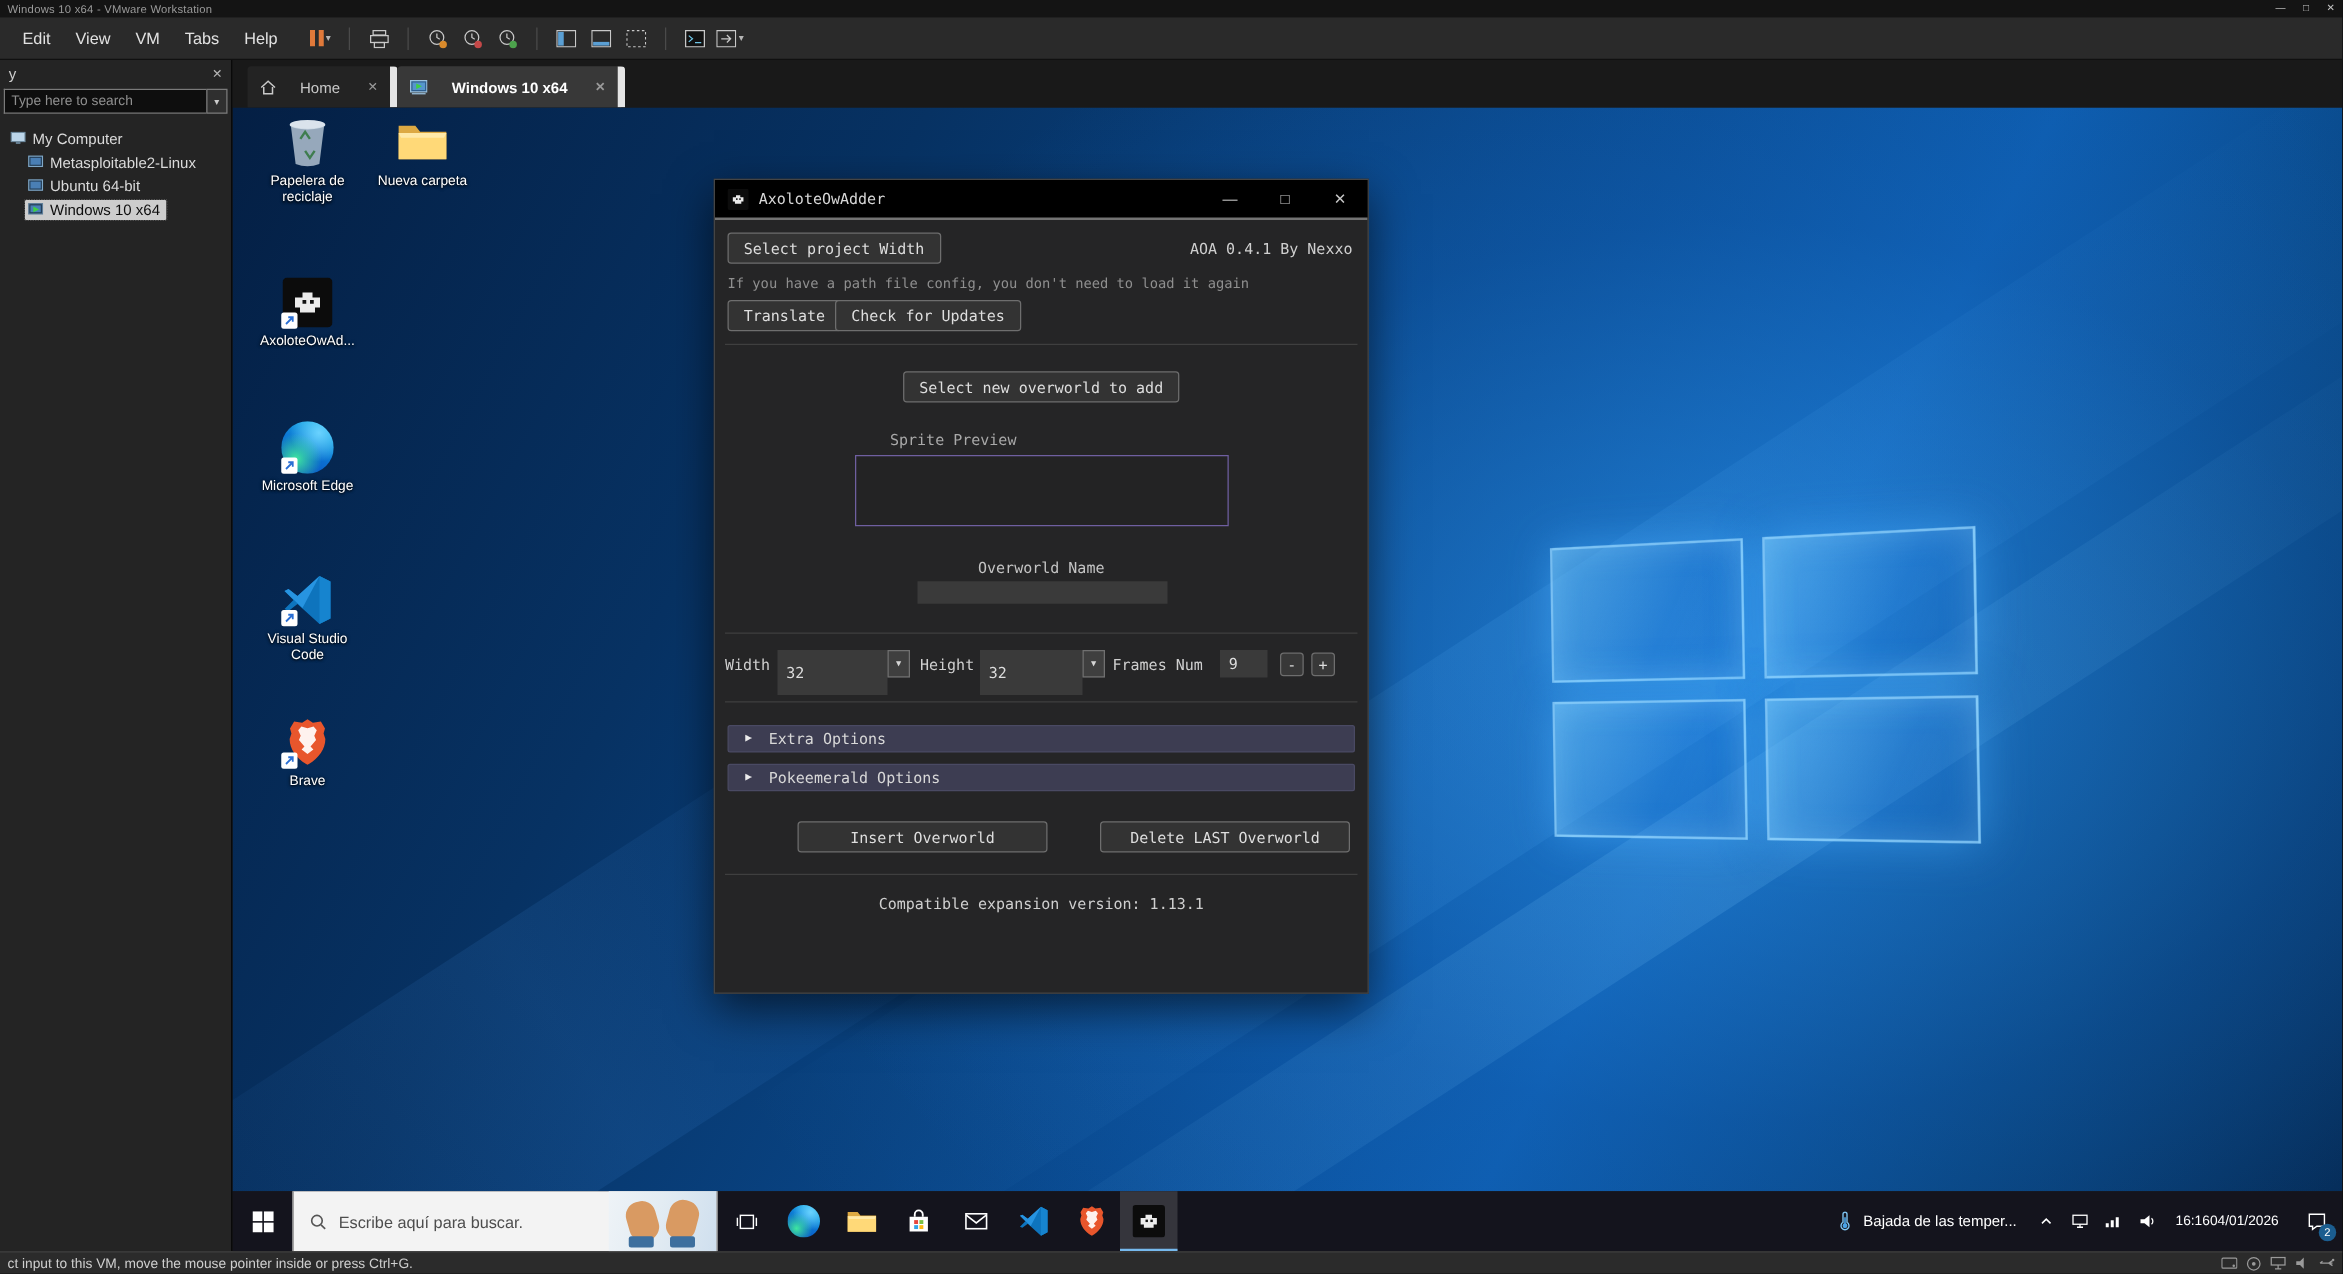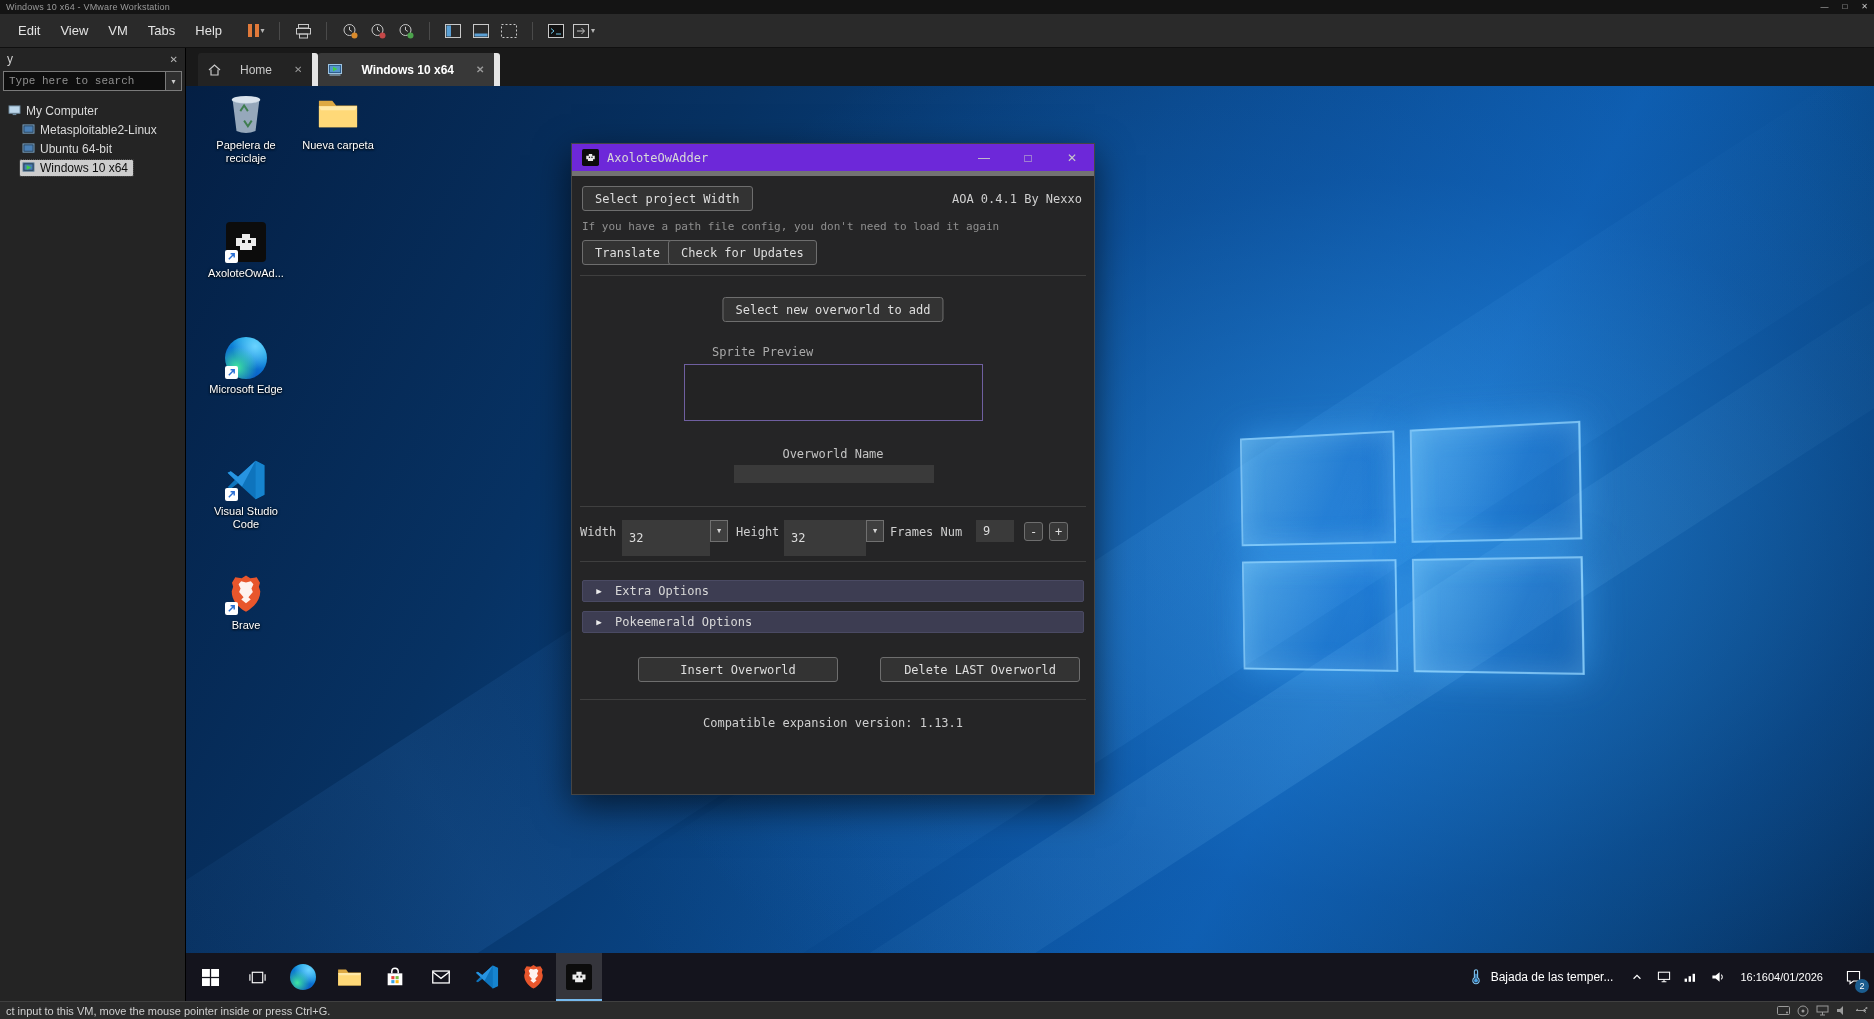--- a/index.html
+++ b/index.html
@@ -21,21 +21,21 @@
   .pause-bars i{display:block;width:4px;height:13px;background:#e0793a}
   .tb-caret{font-size:8px;color:#b5b5b5;margin-left:2px}
 
   .vm-body{flex:1;display:flex;min-height:0}
 
   
   .vm-sidebar{width:186px;flex:0 0 auto;background:#242424;border-right:1px solid #000;display:flex;flex-direction:column}
   .sb-header{height:22px;display:flex;align-items:center;justify-content:space-between;padding:0 7px;font-size:12px;color:#cfcfcf}
   .sb-close{font-size:10px;color:#b5b5b5}
   .sb-search{display:flex;height:20px;margin:1px 3px 5px 3px}
-  .sb-search input{flex:1;min-width:0;background:#0e0e0e;border:1px solid #7a7a7a;border-right:none;color:#c5c5c5;font-size:11px;padding:0 5px;font-family:Liberation Mono, monospace;outline:none}
+  .sb-search input{flex:1;min-width:0;background:#0e0e0e;border:1px solid #7a7a7a;border-right:none;color:#c5c5c5;font-size:11px;padding:0 5px;font-family:Liberation Sans, sans-serif;outline:none}
   .sb-search input::placeholder{color:#8f8f8f}
   .sb-search-caret{width:17px;background:#2f2f2f;border:1px solid #7a7a7a;display:flex;align-items:center;justify-content:center;font-size:8px;color:#ccc}
   .sb-tree{padding:5px 0;font-size:12px;color:#dadada}
   .sb-row{height:19px;display:flex;align-items:center;padding-left:6px}
   .sb-row.child{padding-left:20px}
   .sb-node{display:inline-flex;align-items:center;gap:5px;padding:1px 5px 1px 2px;border-radius:1px}
   .sb-node.selected{background:#cdcdcd;color:#0d0d0d;outline:1px dotted #555}
 
   
   .vm-right{flex:1;display:flex;flex-direction:column;min-width:0}
@@ -63,21 +63,21 @@
   .dicon-img{width:44px;height:44px;display:flex;align-items:center;justify-content:center;position:relative}
   .dicon-label{font-size:11px;color:#fff;text-align:center;line-height:13px;text-shadow:0 1px 2px rgba(0,0,0,.95),0 0 3px rgba(0,0,0,.6)}
   .shortcut{position:absolute;left:1px;bottom:1px;width:13px;height:13px;background:#fff;border-radius:2px;display:flex;align-items:center;justify-content:center}
   .edge-circle{width:42px;height:42px;border-radius:50%;
     background:radial-gradient(circle at 28% 72%,#3ee6a0 0%,rgba(62,230,160,0) 48%),
                radial-gradient(circle at 72% 22%,#6ad2ff 0%,rgba(106,210,255,0) 52%),
                linear-gradient(210deg,#19b2e8 10%,#0b6fd0 55%,#0a4fc0 90%)}
 
   
   .app-window{position:absolute;left:385px;top:57px;width:524px;height:652px;background:#252526;border:1px solid #454545;box-shadow:0 12px 34px rgba(0,0,0,.6);font-family:"DejaVu Sans Mono",monospace;color:#cccccc;z-index:5}
-  .aw-titlebar{height:32px;background:#6d28d9;display:flex;align-items:center;border-bottom:5px solid #737373}
+  .aw-titlebar{height:32px;background:#000000;display:flex;align-items:center;border-bottom:2px solid #737373}
   .aw-title{margin-left:8px;font-size:12px;color:#d8d8d8}
   .aw-controls{margin-left:auto;display:flex;height:100%}
   .aw-ctrl{width:44px;display:flex;align-items:center;justify-content:center;font-size:12px;color:#c9c9c9;font-family:"Liberation Sans",sans-serif}
   .aw-content{position:relative;height:618px}
   .aw-btn{position:absolute;background:#333;border:1px solid #6e6e6e;border-radius:3px;color:#dedede;font-family:"DejaVu Sans Mono",monospace;font-size:12px;padding:0 12px;height:25px;cursor:pointer;white-space:nowrap}
   .aw-sep{position:absolute;left:8px;right:8px;height:1px;background:#3f3f3f}
   .aw-label{position:absolute;font-size:12px;color:#c4c4c4;white-space:nowrap}
   .aw-centerx{left:50%;transform:translateX(-50%)}
   .aw-version{position:absolute;right:12px;top:16px;font-size:12px;color:#cfcfcf}
   .aw-hint{position:absolute;left:10px;top:44px;font-size:11px;color:#8f8f8f}
@@ -449,20 +449,35 @@
         </div>
 
         <div class="taskbar">
           <div class="tb-start">
             <svg width="17" height="17" viewBox="0 0 16 16">
                 <rect x="0" y="0" width="7.4" height="7.4" fill="#fff"></rect>
                 <rect x="8.6" y="0" width="7.4" height="7.4" fill="#fff"></rect>
                 <rect x="0" y="8.6" width="7.4" height="7.4" fill="#fff"></rect>
                 <rect x="8.6" y="8.6" width="7.4" height="7.4" fill="#fff"></rect>
               </svg>
+          </div>
+          <div class="tb-search">
+            <span class="tb-search-iconwrap">
+                <svg width="15" height="15" viewBox="0 0 16 16">
+                  <circle cx="7" cy="7" r="4.5" fill="none" stroke="#555" stroke-width="1.4"></circle>
+                  <line x1="10.5" y1="10.5" x2="14" y2="14" stroke="#555" stroke-width="1.4"></line>
+                </svg>
+              </span>
+            <input type="text" placeholder="Escribe aquí para buscar." style="">
+            <div class="tb-search-img">
+              <div class="hand h1"></div>
+              <div class="hand h2"></div>
+              <div class="cuff c1"></div>
+              <div class="cuff c2"></div>
+            </div>
           </div>
           <div class="tb-appbtn">
             <svg width="19" height="19" viewBox="0 0 20 20" fill="none" stroke="#fff" stroke-width="1.2">
                 <rect x="4.5" y="4.5" width="11" height="11"></rect>
                 <path d="M2 6.5 v7 M18 6.5 v7"></path>
               </svg>
           </div>
           <div class="tb-appbtn">
             <div class="edge-circle" style="width:26px;height:26px"></div>
           </div>

